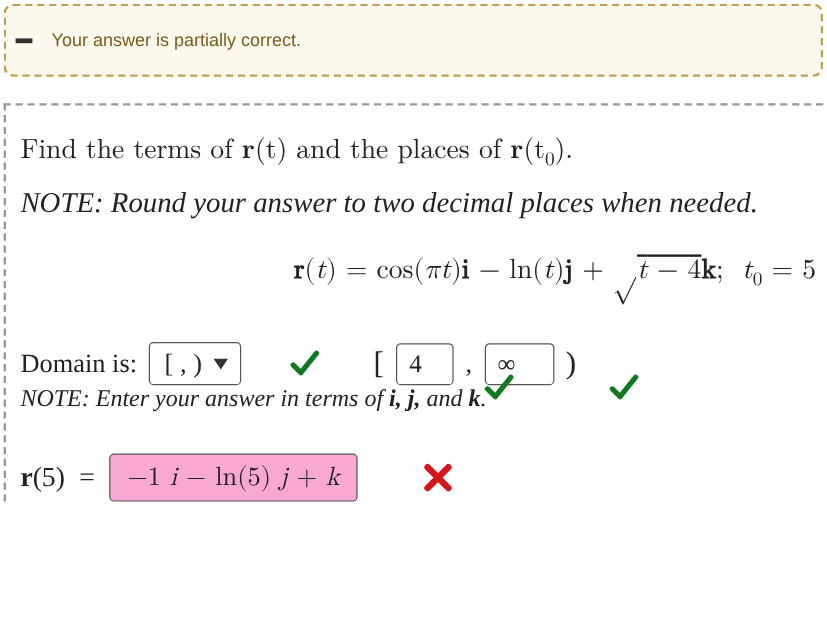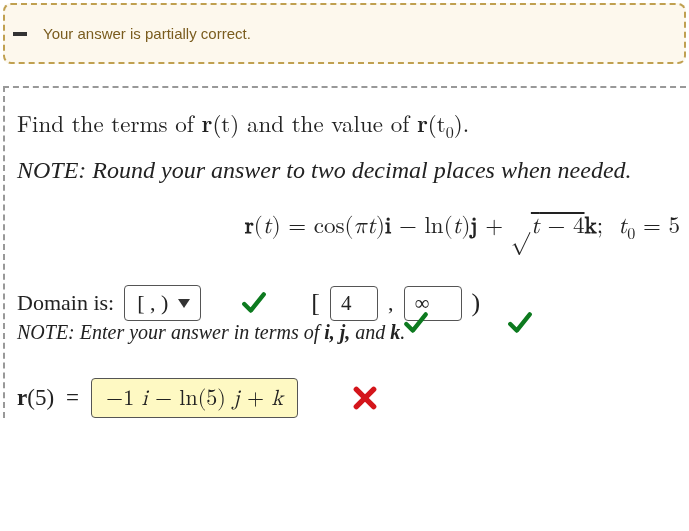--- a/index.html
+++ b/index.html
@@ -117,37 +117,37 @@
     align-items: center;
     gap: 12px;
     font-size: 23px;
   }
   .answer-box {
     border: 1.5px solid #555;
     border-radius: 4px;
     padding: 6px 14px;
     font-size: 22px;
     font-family: 'Latin Modern Math', Georgia, serif;
-    background: #fef9c3;
+    background: #f9a8d4;
   }
   .sqrt { text-decoration: overline; padding-left:1px; }
   .sub { font-size: 0.7em; vertical-align: sub; }
 </style>
 </head>
 <body>
 
 <div class="feedback-banner">
   <span class="minus-icon"></span>
   <span class="feedback-text">Your answer is partially correct.</span>
 </div>
 
 <div class="question-box">
 
   <div class="prompt-line">
-    <span>Find the terms of </span><span class="bold">r</span><span>(t)</span><span> and the value of </span><span class="bold">r</span><span>(t</span><span class="sub">0</span><span>).</span>
+    <span>Find the terms of </span><span class="bold">r</span><span>(t)</span><span> and the places of </span><span class="bold">r</span><span>(t</span><span class="sub">0</span><span>).</span>
   </div>
 
   <div class="note-line">NOTE:  Round your answer to two decimal places when needed.</div>
 
   <div class="equation-line">
     <span class="bold">r</span>(<span style="font-style:italic">t</span>) = cos(<span style="font-style:italic">πt</span>)<span class="bold">i</span> − ln(<span style="font-style:italic">t</span>)<span class="bold">j</span> + <span>√</span><span class="sqrt"><span style="font-style:italic">t</span> − 4</span><span class="bold">k</span>; &nbsp;<span style="font-style:italic">t</span><span class="sub">0</span> = 5
   </div>
 
   <div class="domain-row">
     <span class="domain-label">Domain is:</span>

